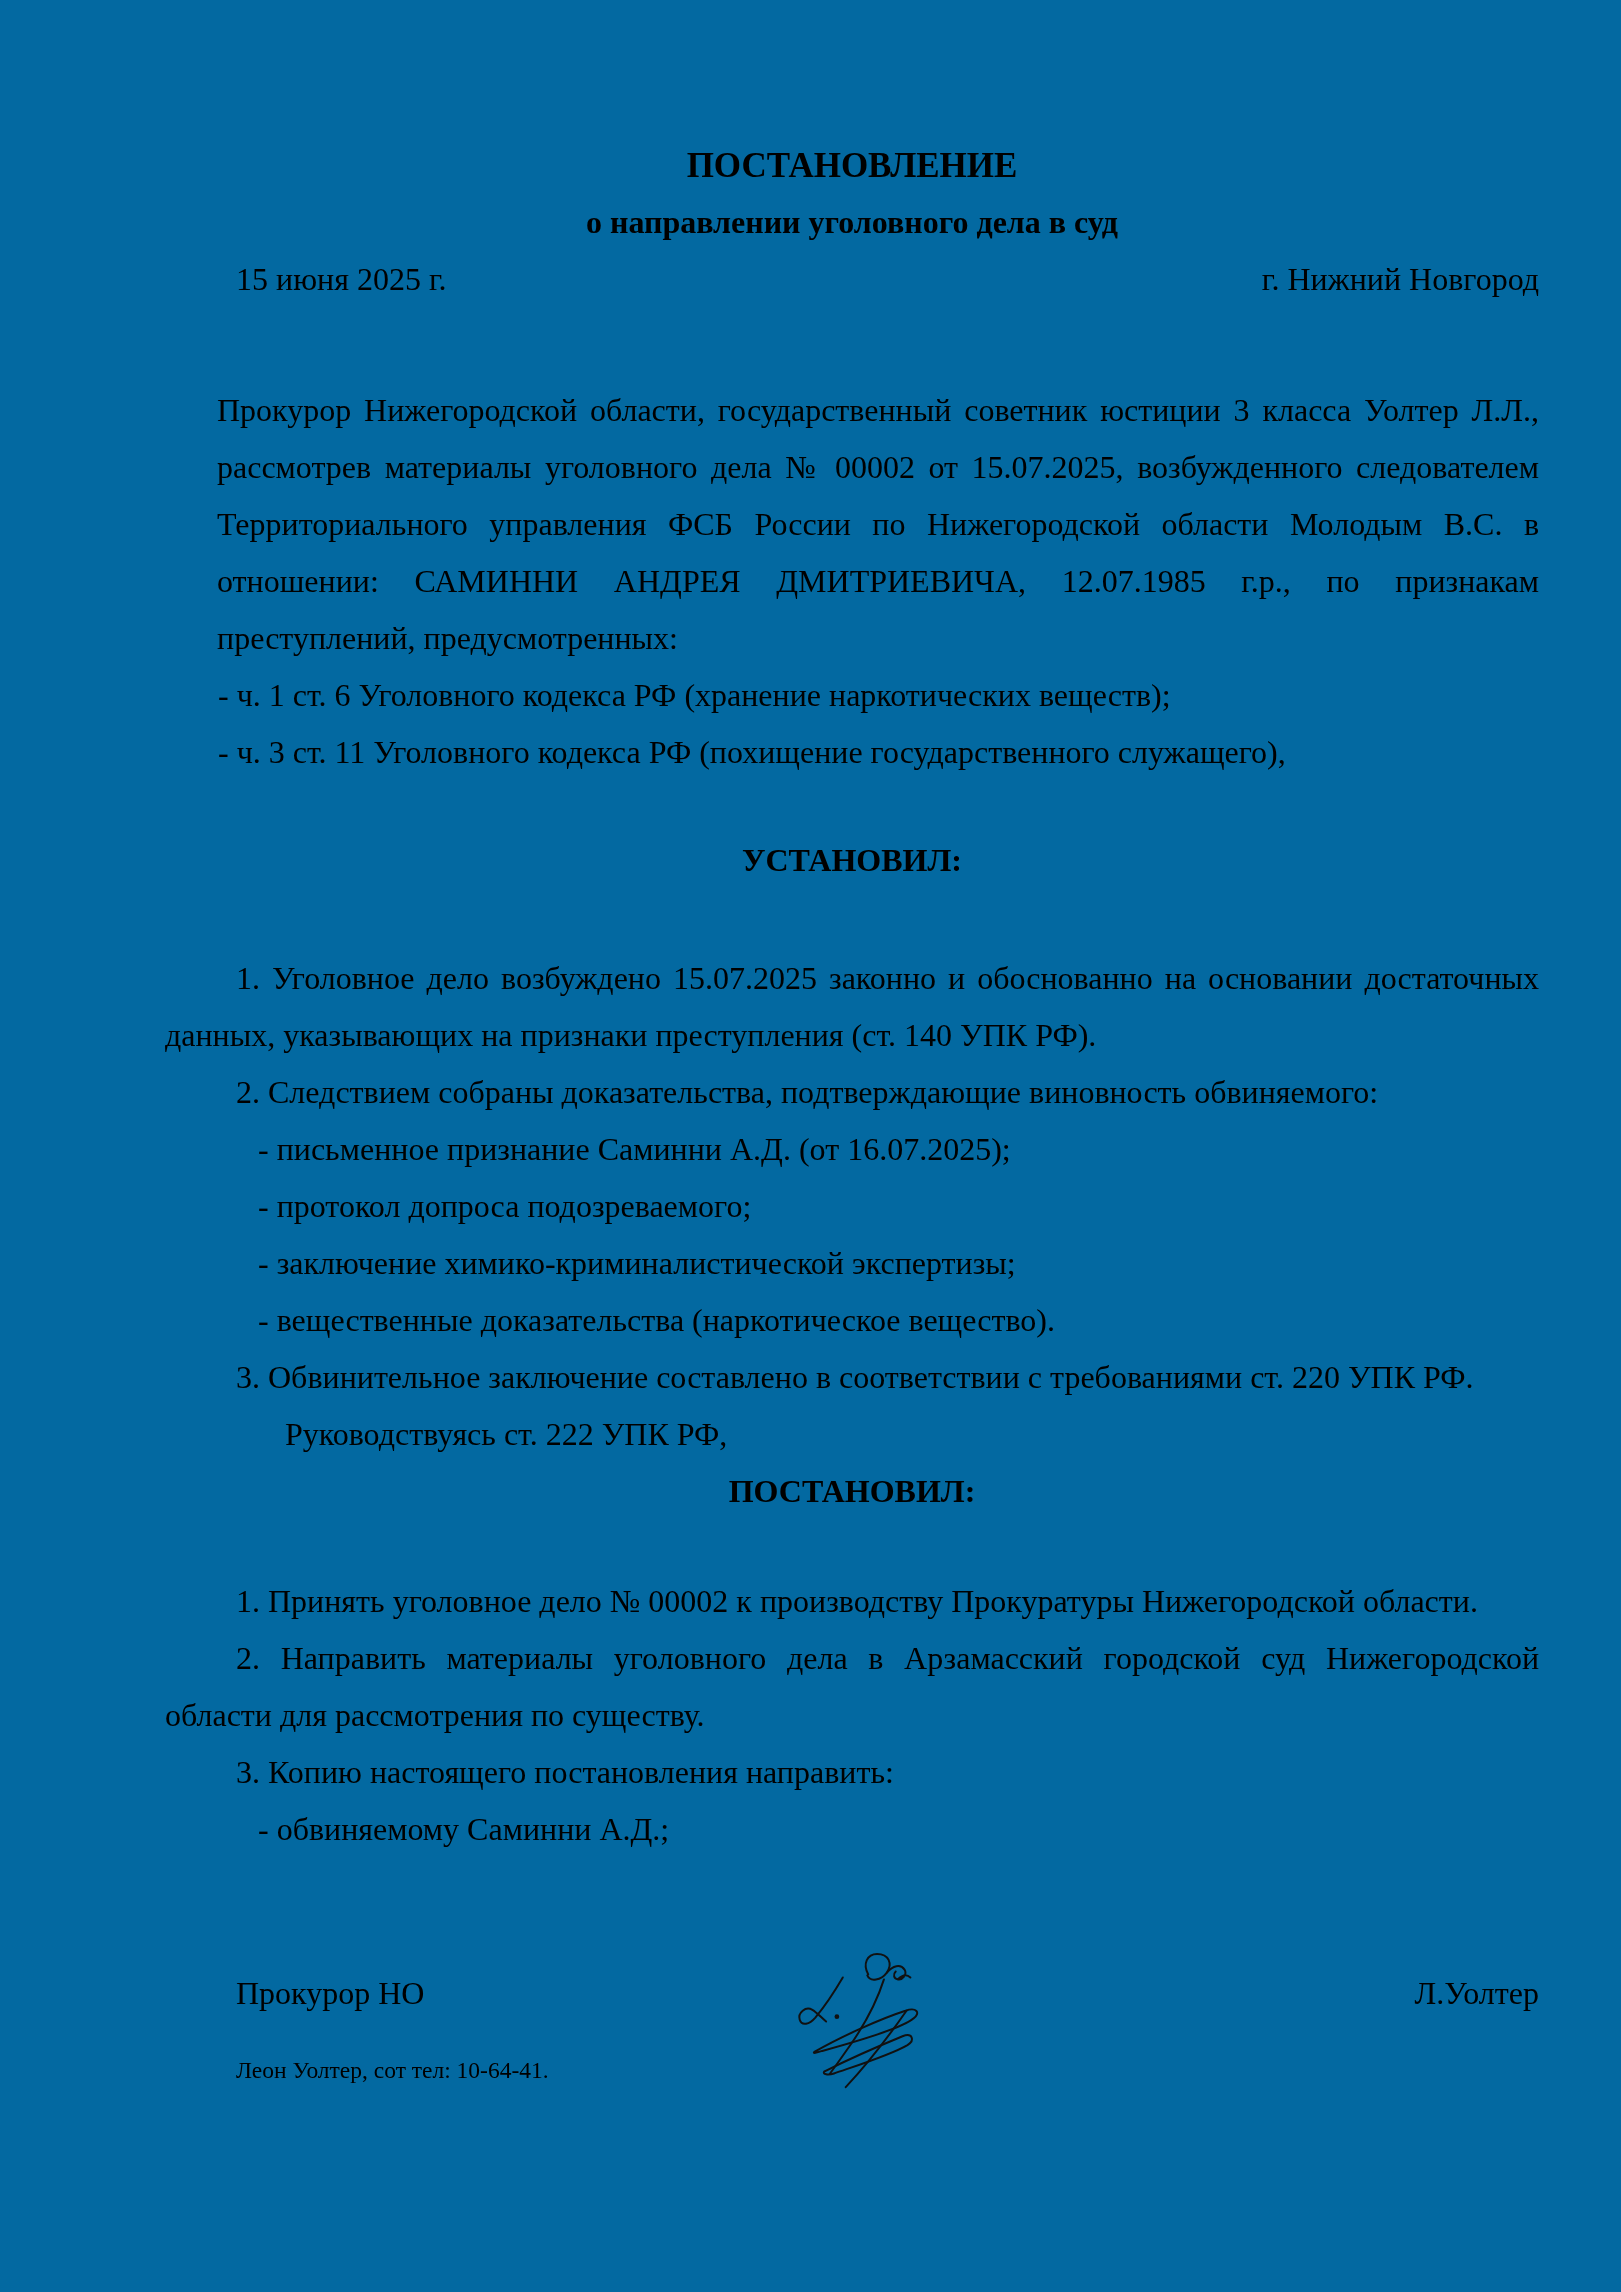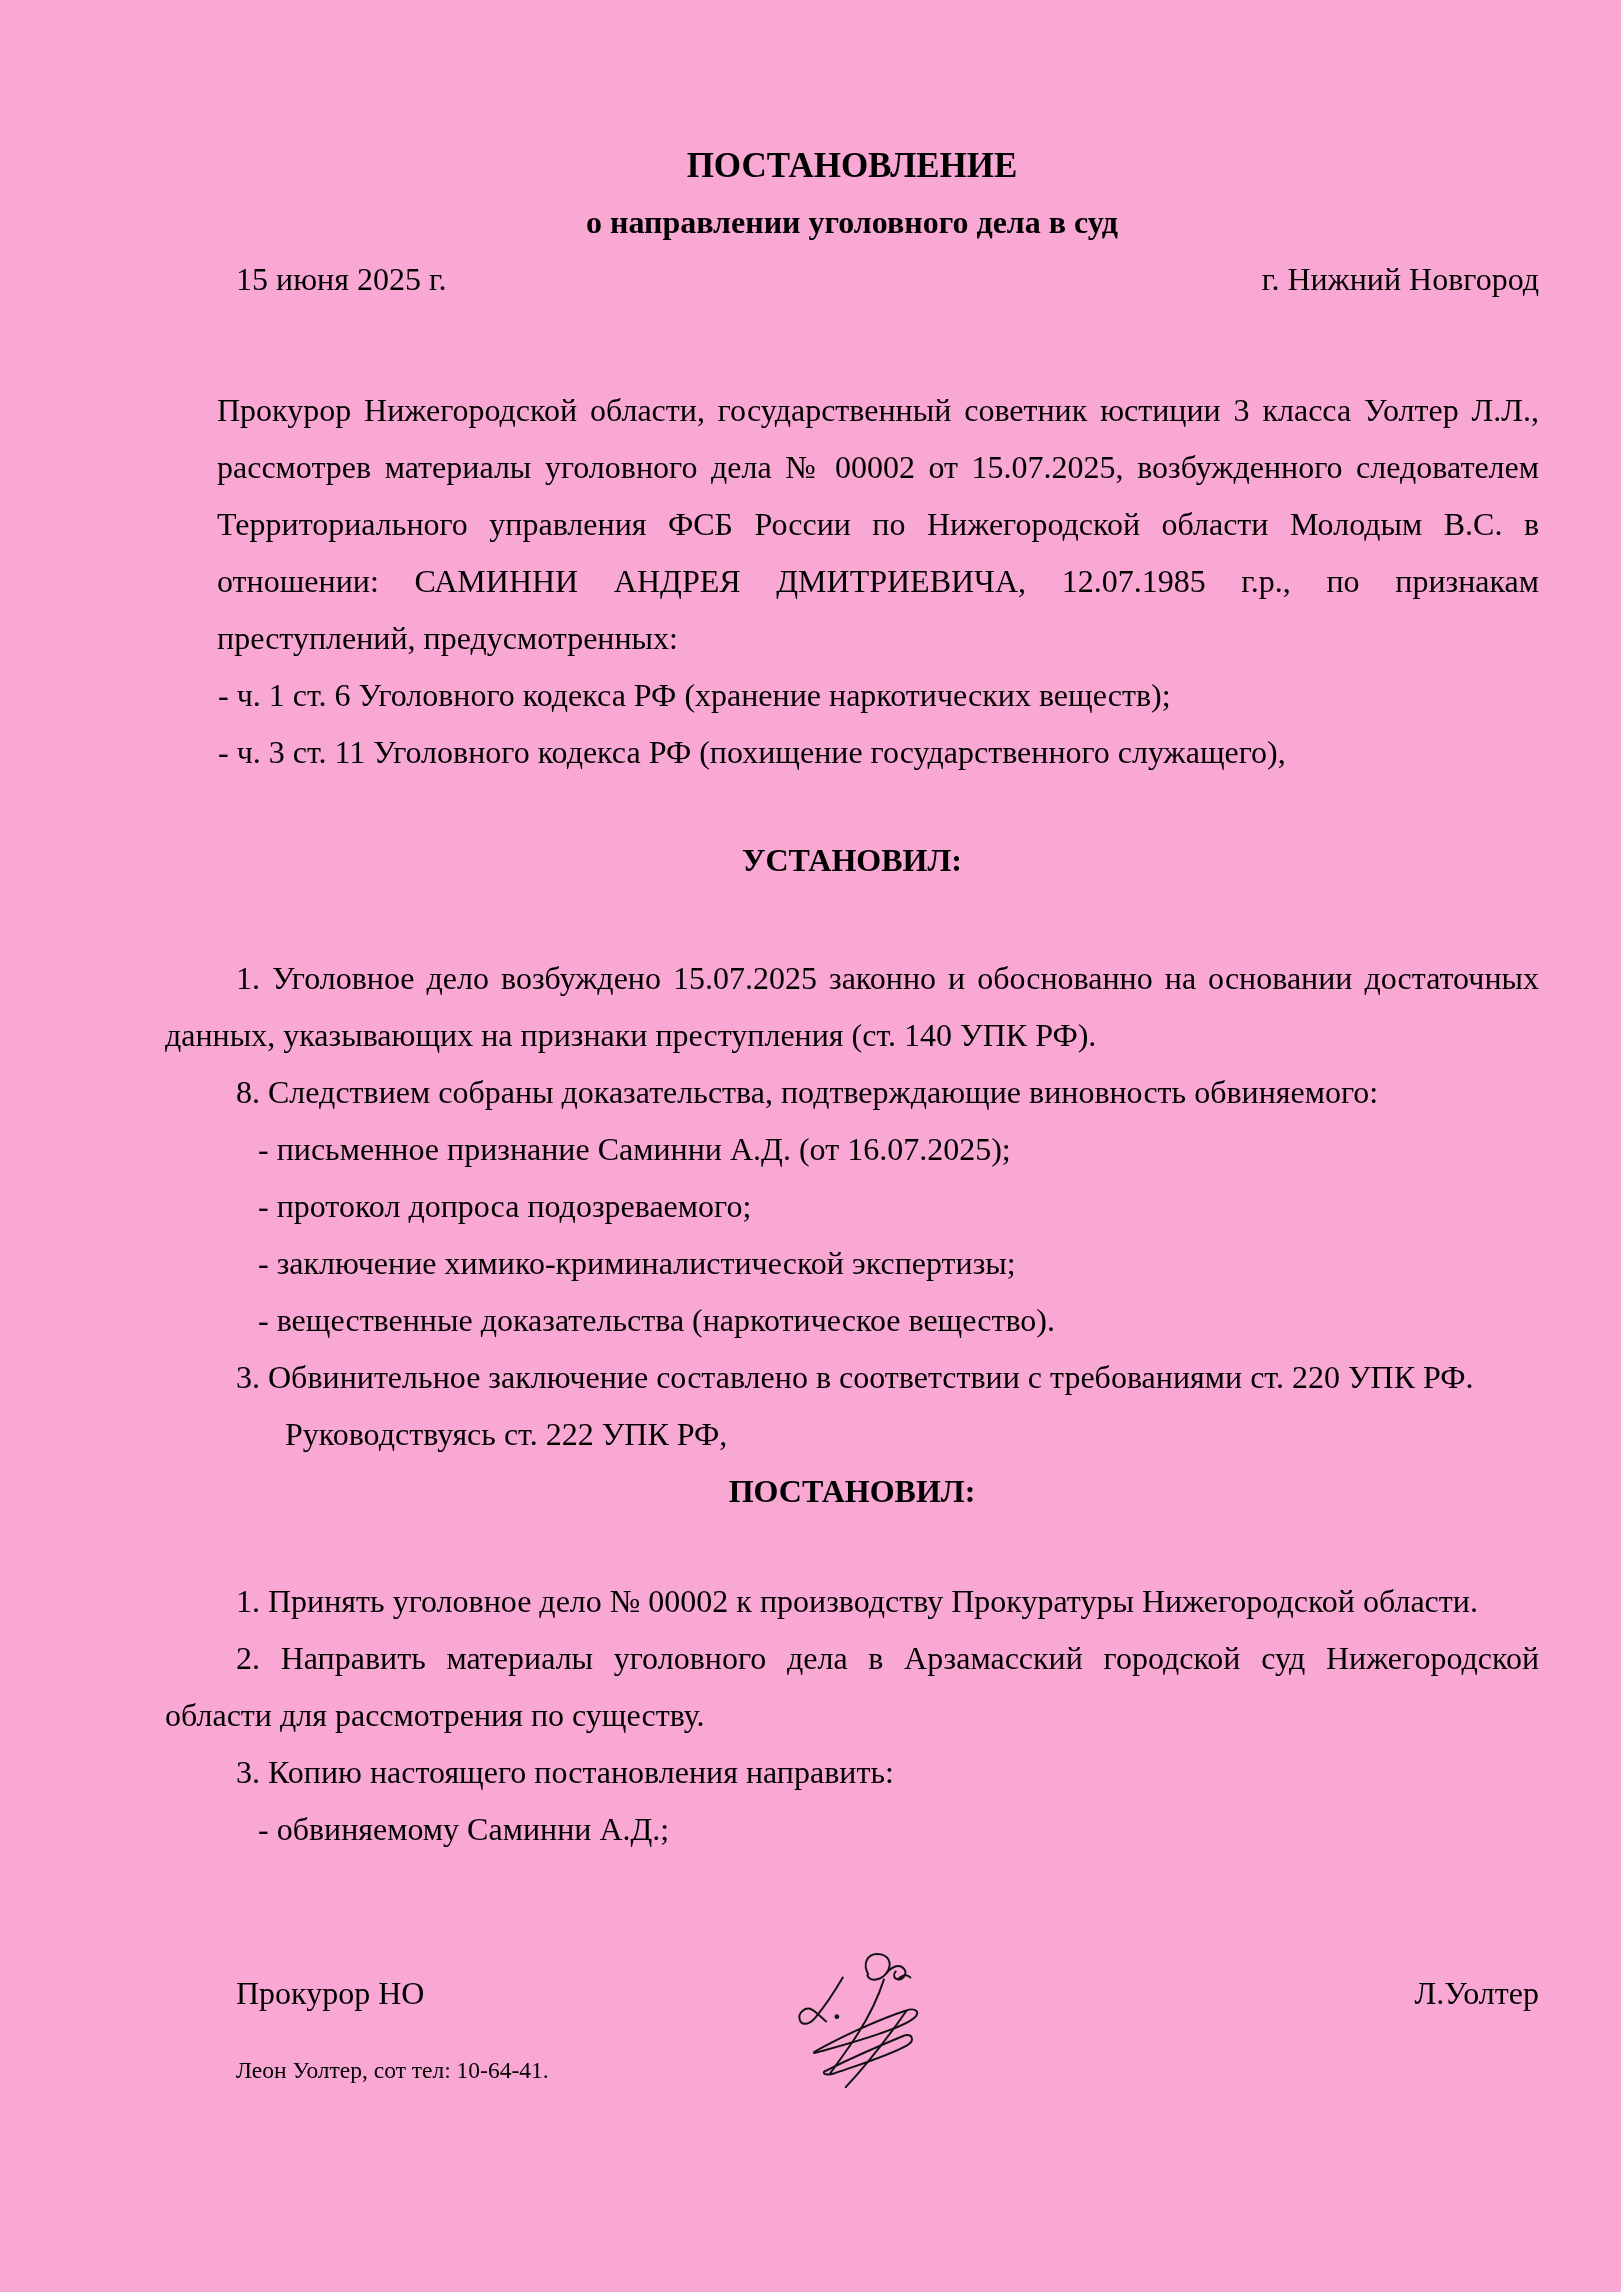--- a/index.html
+++ b/index.html
@@ -4,21 +4,21 @@
 <style>
   html, body {
     margin: 0;
     padding: 0;
     background: #ffffff;
   }
   .page {
     position: relative;
     width: 1621px;
     min-height: 2293px;
-    background: #f9a8d4;
+    background: #0369a1;
     color: #000000;
     font-family: "Liberation Serif", "DejaVu Serif", serif;
     font-size: 32px;
     line-height: 57px;
     box-sizing: border-box;
     padding: 137px 82px 39px 165px;
   }
   .t-center { text-align: center; }
   .bold { font-weight: bold; }
   .title-line { font-size: 35px; }
@@ -76,21 +76,21 @@
 
   <div class="charges">
     <div>- ч. 1 ст. 6 Уголовного кодекса РФ (хранение наркотических веществ);</div>
     <div>- ч. 3 ст. 11 Уголовного кодекса РФ (похищение государственного служащего),</div>
   </div>
 
   <div class="t-center bold heading-established">УСТАНОВИЛ:</div>
 
   <div class="block-established">
     <div class="numbered para-justify">1. Уголовное дело возбуждено 15.07.2025 законно и обоснованно на основании достаточных данных, указывающих на признаки преступления (ст. 140 УПК РФ).</div>
-    <div class="numbered para-justify">8. Следствием собраны доказательства, подтверждающие виновность обвиняемого:</div>
+    <div class="numbered para-justify">2. Следствием собраны доказательства, подтверждающие виновность обвиняемого:</div>
     <div class="bullets">
       <div>- письменное признание Саминни А.Д. (от 16.07.2025);</div>
       <div>- протокол допроса подозреваемого;</div>
       <div>- заключение химико-криминалистической экспертизы;</div>
       <div>- вещественные доказательства (наркотическое вещество).</div>
     </div>
     <div class="numbered para-justify">3. Обвинительное заключение составлено в соответствии с требованиями ст. 220 УПК РФ.</div>
     <div class="guided">Руководствуясь ст. 222 УПК РФ,</div>
   </div>
 

